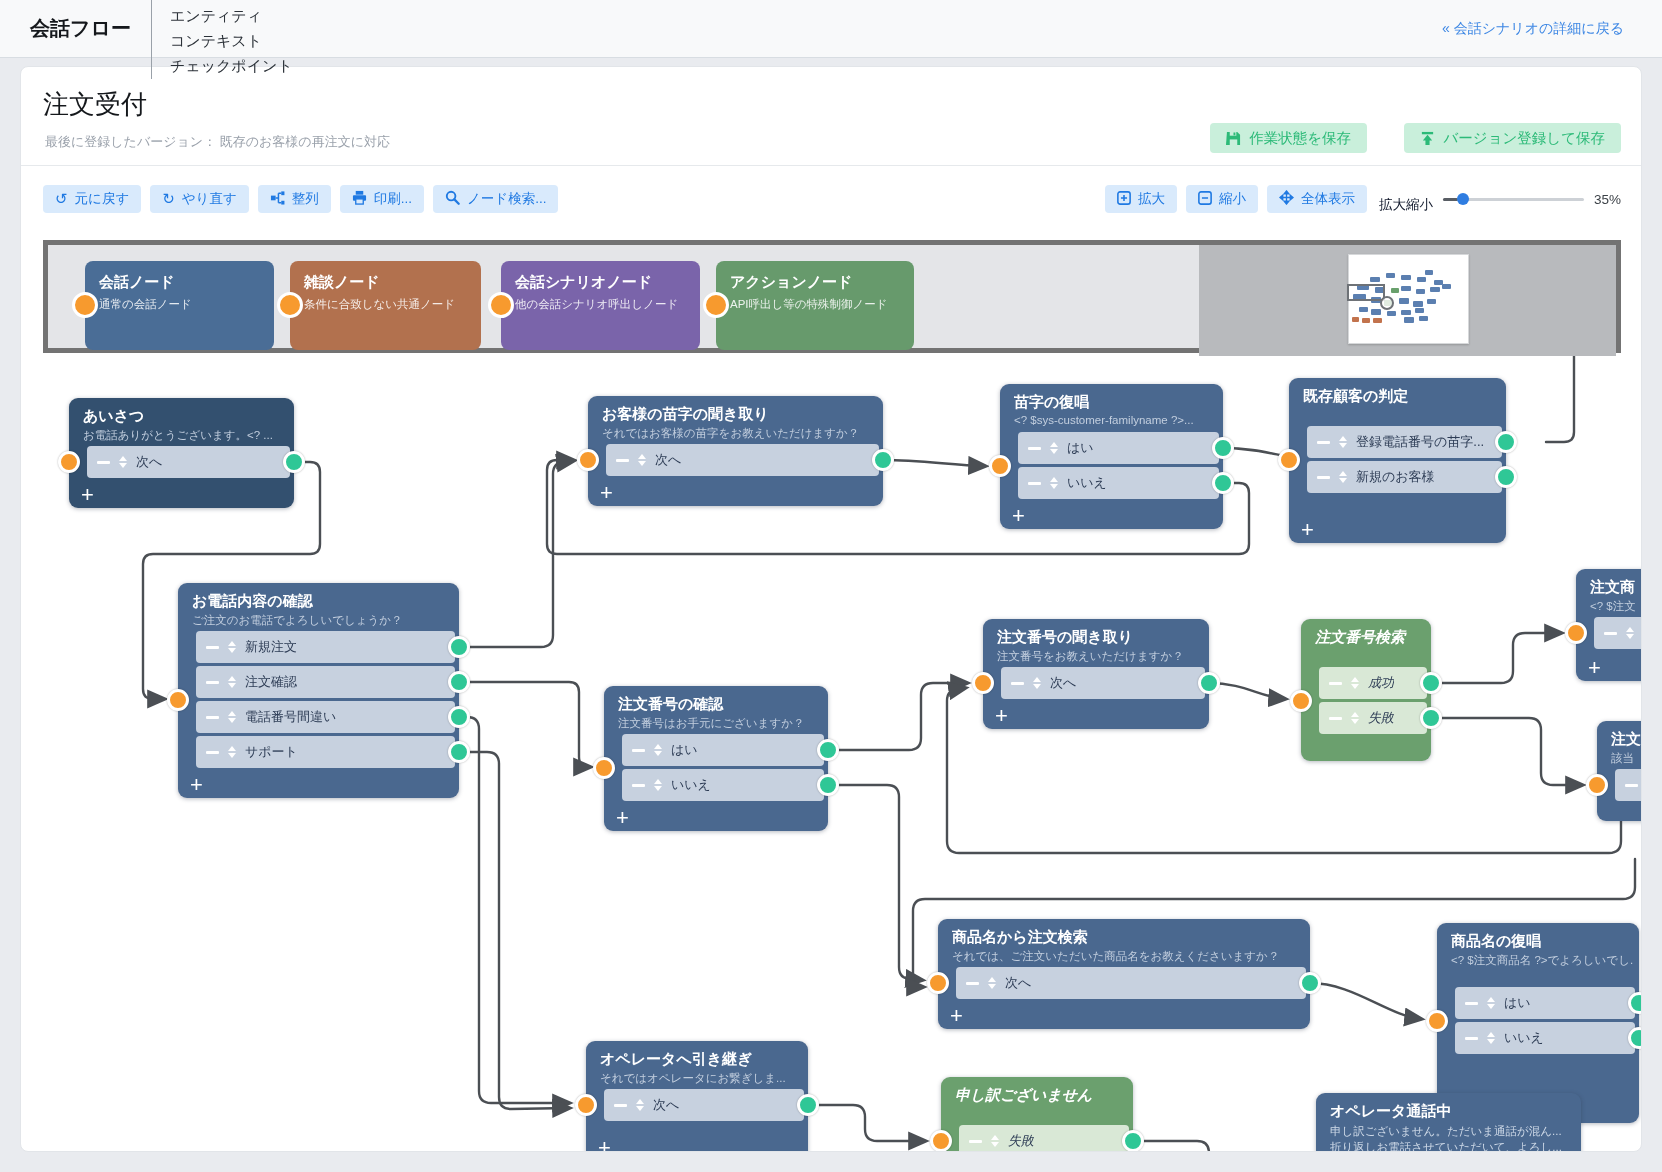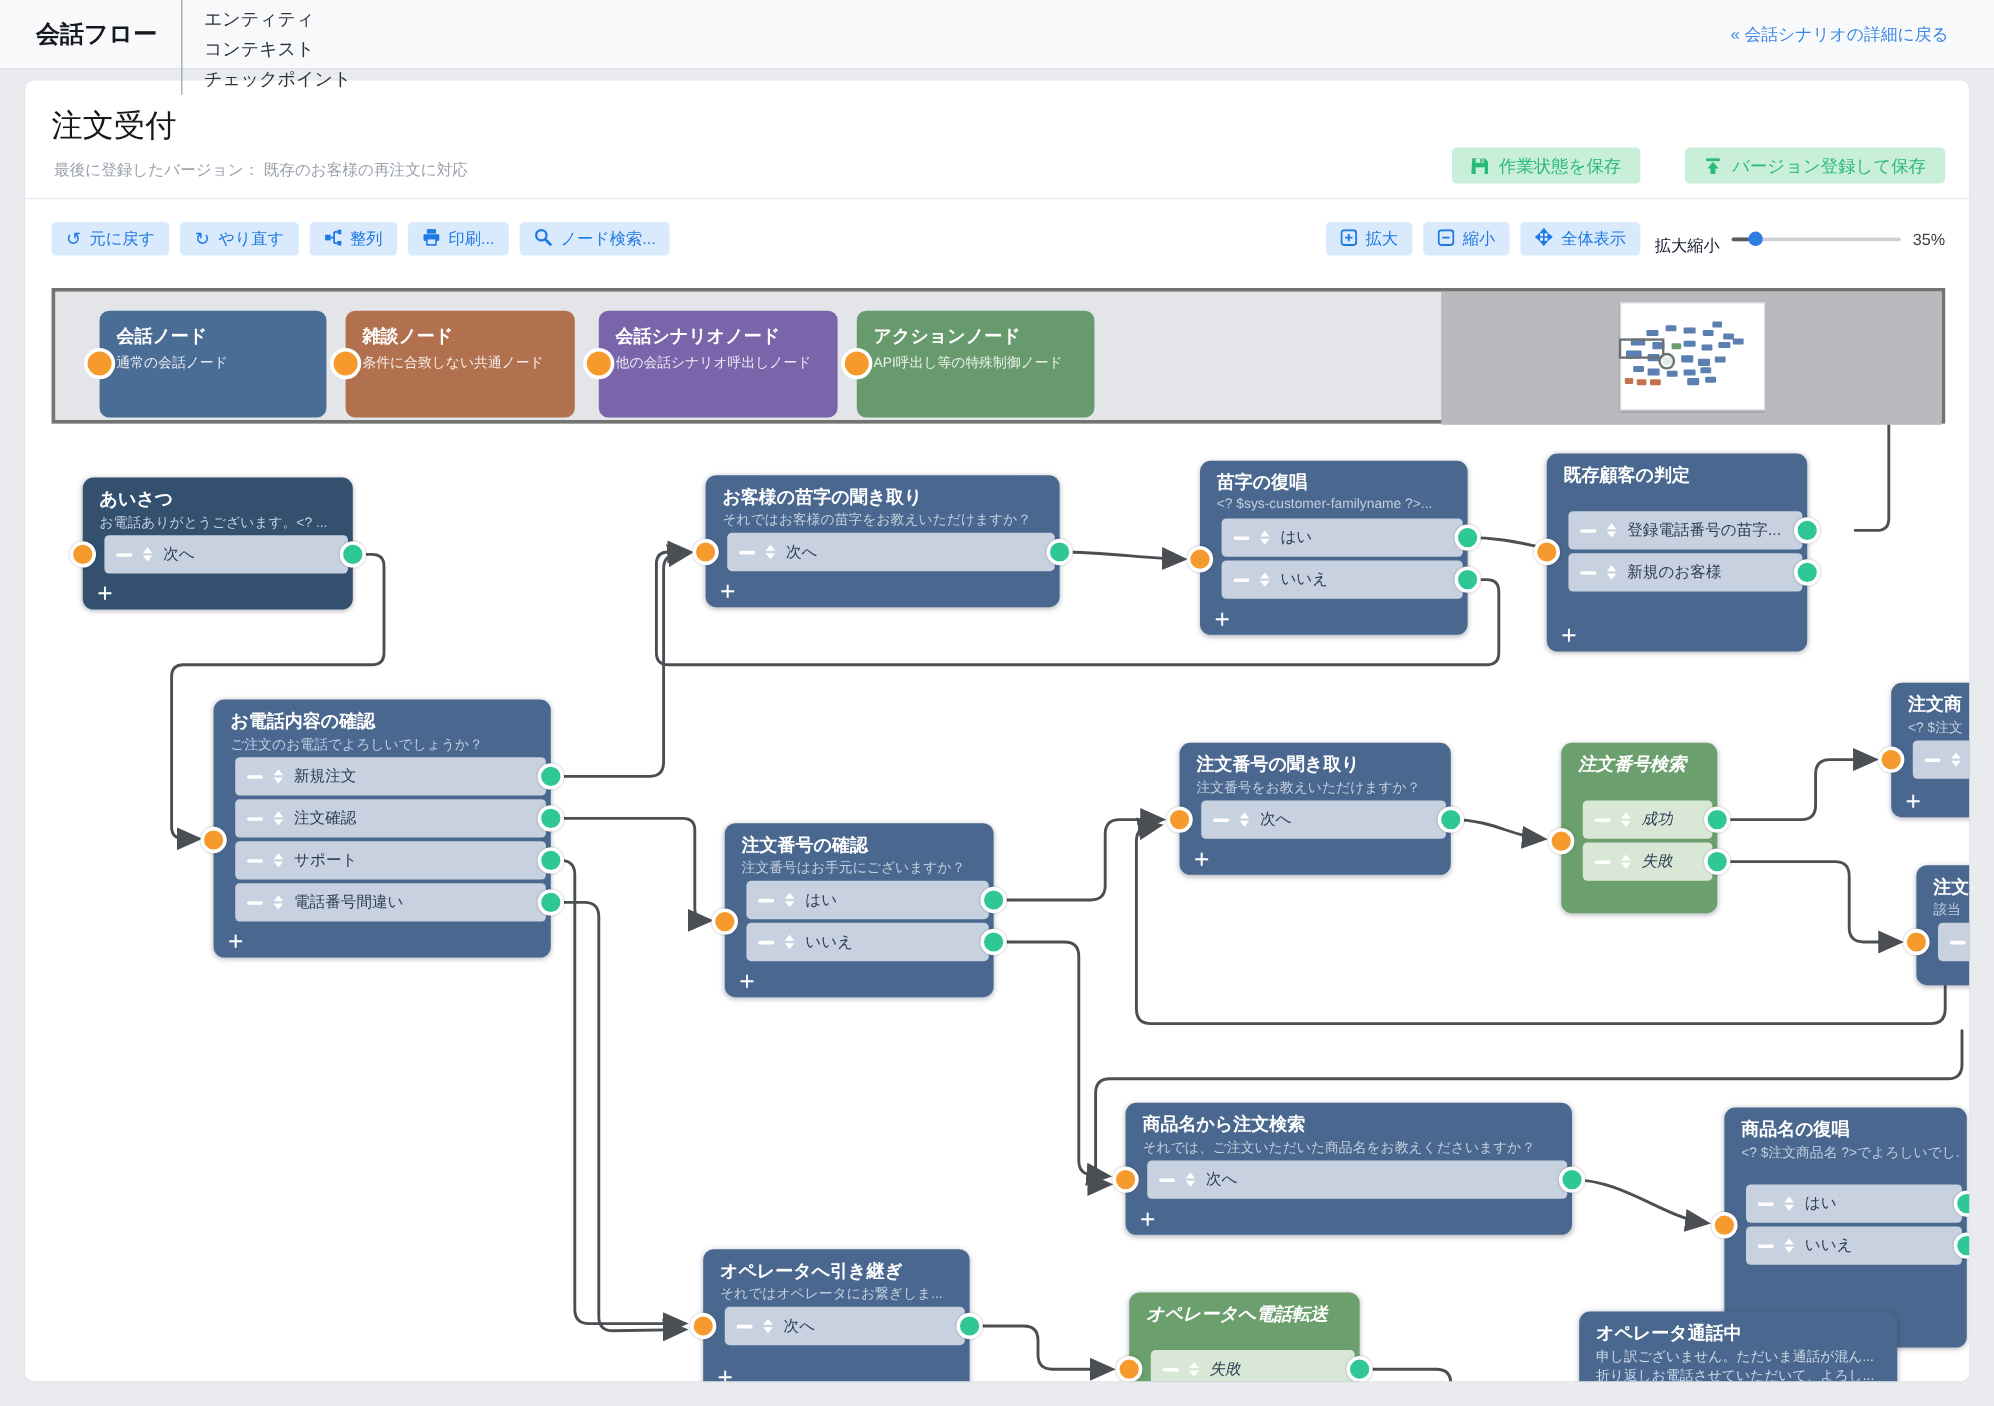--- a/index.html
+++ b/index.html
@@ -33,21 +33,21 @@
   #zoom-cluster { position:absolute; right:20px; top:118px; height:28px; width:242px; display:flex; align-items:center; gap:10px; }
   #zoom-cluster .zlabel { font-size:13.5px; color:#0f172a; white-space:nowrap;margin-top:11px; }
   #slider { position:relative; flex:1; height:14px; cursor:pointer; }
   #slider .track { position:absolute; left:0; right:0; top:6px; height:3px; background:#cdd1d6; border-radius:2px; }
   #slider .fill  { position:absolute; left:0; width:15px; top:6px; height:3px; background:#585d64; border-radius:2px; }
   #slider .thumb { position:absolute; left:14px; top:1px; width:12px; height:12px; border-radius:50%; background:#2f7de1; }
   #zoom-cluster .zvalue { font-size:13.5px; color:#3c4248; }
 
   
   #strip { position:absolute; left:22px; top:173px; width:1578px; height:113px; background:#e4e5e8;
-           border:3px solid #737373; z-index:5; }
+           border:5px solid #737373; z-index:5; }
   .pal-item { position:absolute; top:16px; height:89px; border-radius:8px; color:#fff; padding:12px 14px; cursor:grab; }
   .pal-item .pal-title { font-size:15px; font-weight:bold; }
   .pal-item .pal-desc { font-size:11.5px; margin-top:5px; opacity:.88; white-space:nowrap; overflow:hidden; }
   .pal-port { position:absolute; left:-13px; top:31px; width:26px; height:26px; border-radius:50%;
               background:#f79a2e; border:3px solid #fff; }
   #mini-zone { position:absolute; right:0; top:0; width:417px; height:111px; background:#b8babd; }
   #minimap { position:absolute; left:149px; top:9px; width:121px; height:90px; background:#fff;
              border:1px solid #d6d8da; box-shadow:0 1px 2px rgba(0,0,0,.2); cursor:pointer; }
   .mini-rect { position:absolute; border-radius:1px; }
   #mini-viewport { position:absolute; border:2px solid #6e7277; background:transparent; }
@@ -322,29 +322,29 @@
               <i class="dn"></i>
             </span>
             <span class="r-label">注文確認</span>
           </div>
           <div class="nrow">
             <span class="r-minus"></span>
             <span class="r-sort">
               <i class="up"></i>
               <i class="dn"></i>
             </span>
+            <span class="r-label">電話番号間違い</span>
+          </div>
+          <div class="nrow">
+            <span class="r-minus"></span>
+            <span class="r-sort">
+              <i class="up"></i>
+              <i class="dn"></i>
+            </span>
             <span class="r-label">サポート</span>
-          </div>
-          <div class="nrow">
-            <span class="r-minus"></span>
-            <span class="r-sort">
-              <i class="up"></i>
-              <i class="dn"></i>
-            </span>
-            <span class="r-label">電話番号間違い</span>
           </div>
         </div>
         <div class="port in" style="top:105.5px"></div>
         <div class="port out" style="top:53px"></div>
         <div class="port out" style="top:88px"></div>
         <div class="port out" style="top:123px"></div>
         <div class="port out" style="top:158px"></div>
         <div class="n-plus">+</div>
       </div>
       <div class="node blue" style="left: 962px; top: 552px; width: 226px; height: 110px;">
@@ -468,21 +468,21 @@
               <i class="dn"></i>
             </span>
             <span class="r-label">次へ</span>
           </div>
         </div>
         <div class="port in" style="top:53px"></div>
         <div class="port out" style="top:53px"></div>
         <div class="n-plus">+</div>
       </div>
       <div class="node green" style="left: 920px; top: 1010px; width: 192px; height: 110px;">
-        <div class="n-title">オペレータへ電話転送</div>
+        <div class="n-title">申し訳ございません</div>
         <div class="rows" style="top:48px">
           <div class="nrow">
             <span class="r-minus"></span>
             <span class="r-sort">
               <i class="up"></i>
               <i class="dn"></i>
             </span>
             <span class="r-label">失敗</span>
           </div>
         </div>

